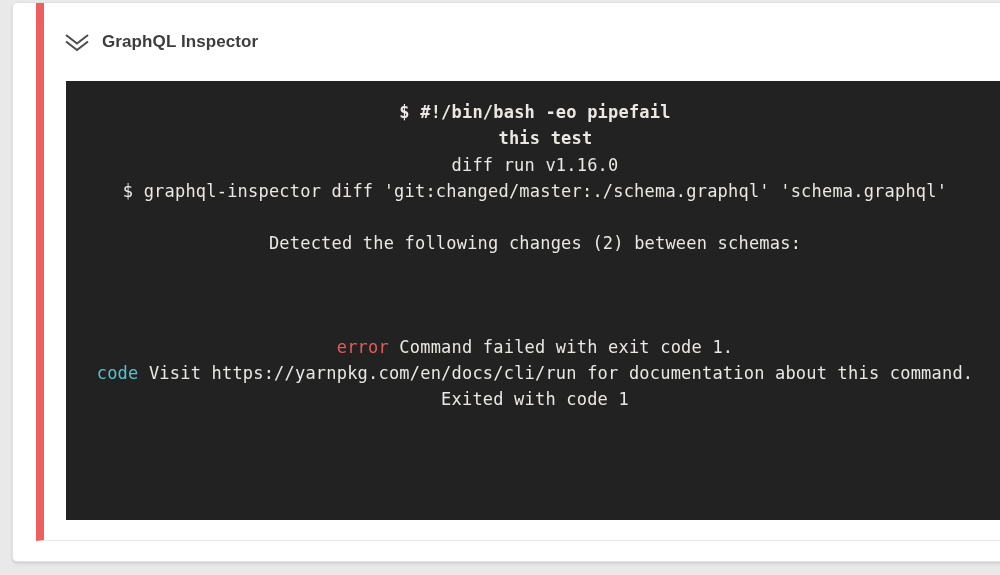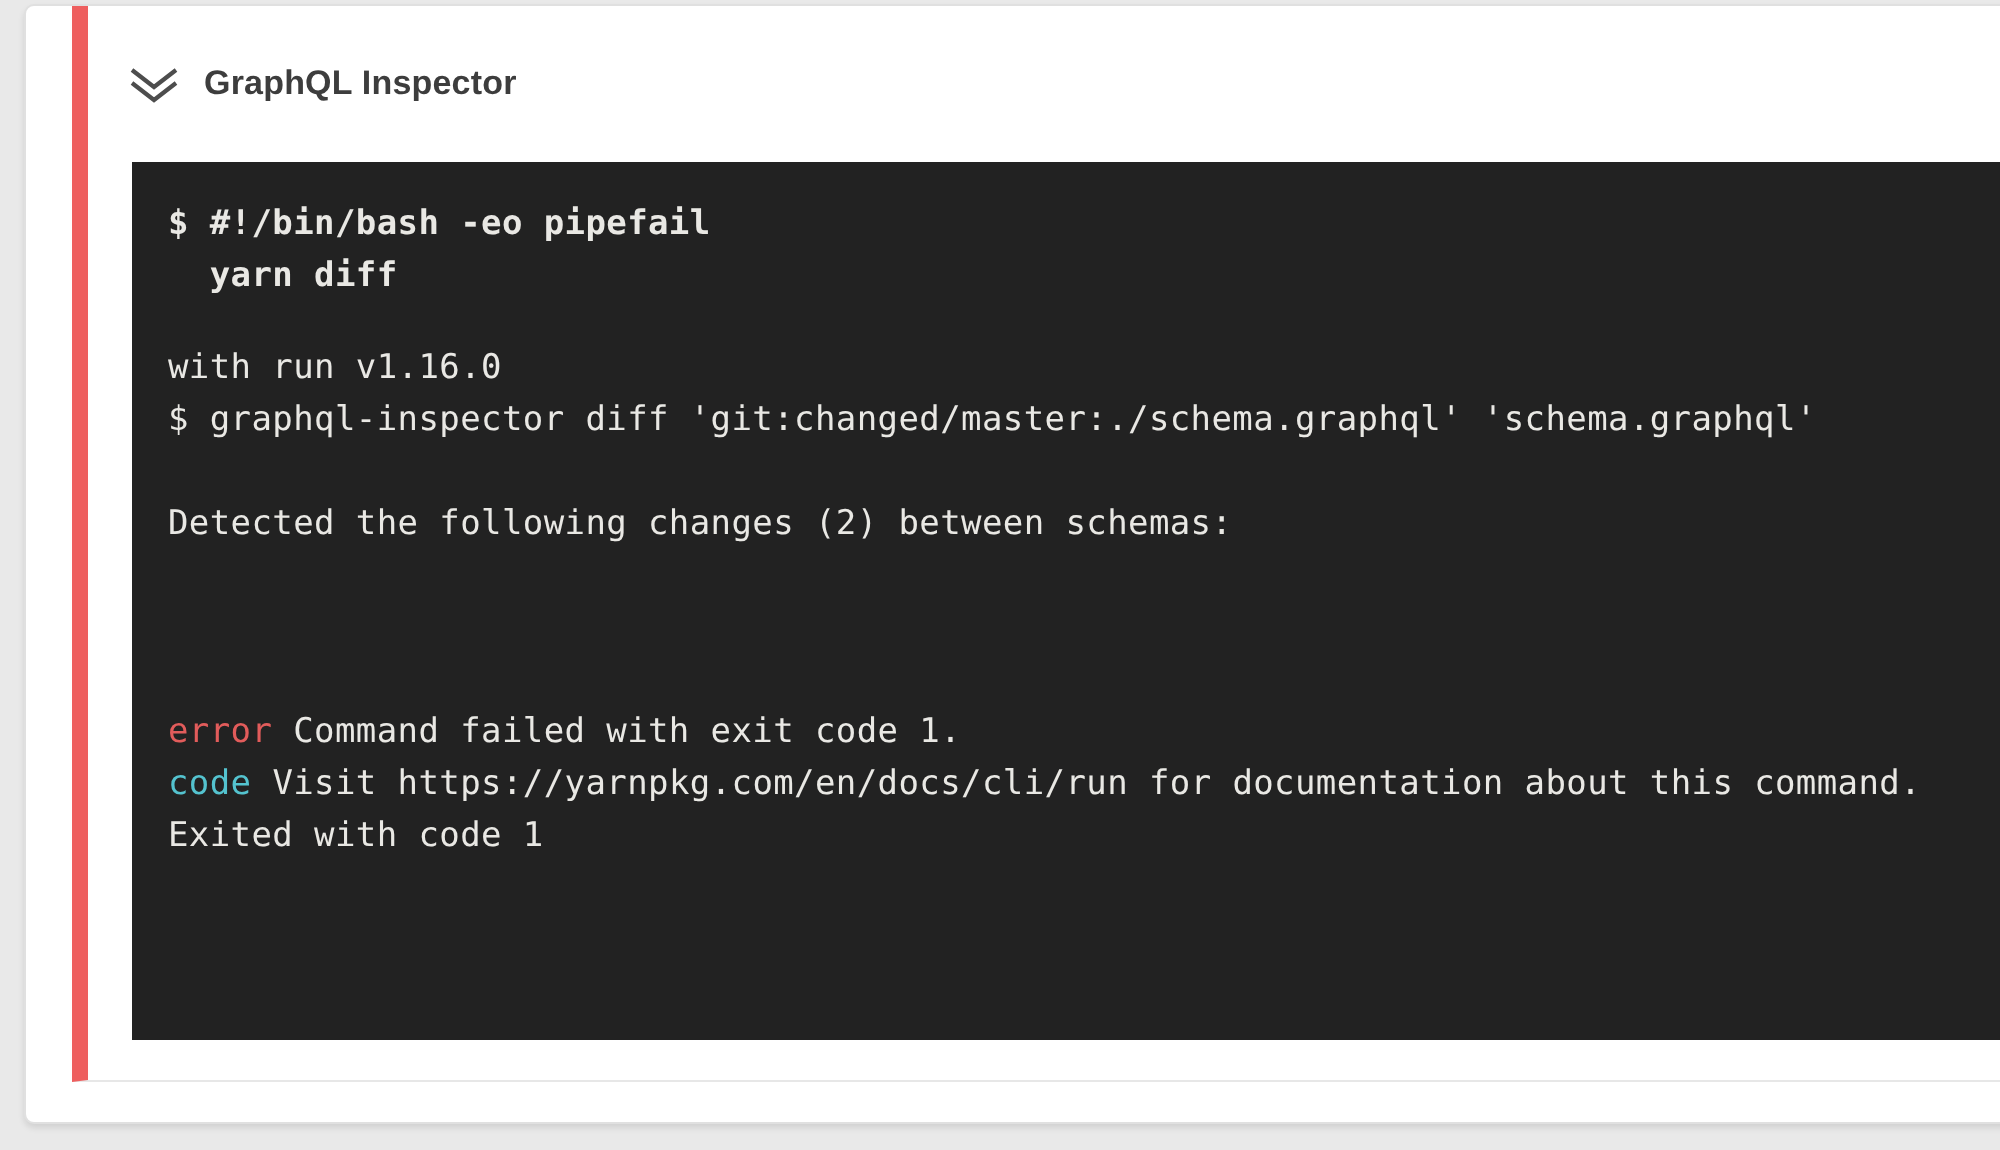--- a/index.html
+++ b/index.html
@@ -2,21 +2,21 @@
 <html style="--page-bg: #e9e9e9; --status-red: #ee5f5f; --error-red: #e25c5b; --info-cyan: #54c3cf; --terminal-bg: #222222; --terminal-text: #e9e8e4;"><head>
 <meta charset="utf-8">
 <style>
   * { margin: 0; padding: 0; box-sizing: border-box; }
   html, body {
     width: 1000px; height: 575px;
     overflow: hidden;
     font-family: "Liberation Sans", sans-serif;
     background: var(--page-bg, #e9e9e9);
   }
-  .page { position: relative; width: 1000px; height: 499px; }
+  .page { position: relative; width: 1000px; height: 499px; text-align: center; }
 
   .card {
     position: absolute;
     left: 12px; top: 2px;
     width: 1010px; height: 560px;
     background: #ffffff;
     border: 1px solid #e0e0e0;
     border-radius: 5px;
     box-shadow: 0 2px 3px rgba(0,0,0,0.10);
   }
@@ -55,21 +55,21 @@
     background: var(--terminal-bg, #222222);
     color: var(--terminal-text, #e9e8e4);
     padding: 18px 14px 14px 18px;
     font-family: "DejaVu Sans Mono", "Liberation Mono", monospace;
     font-size: 17px;
     line-height: 26px;
     letter-spacing: 0.2px;
     overflow: hidden;
   }
   .t-block { display: block; }
-  .t-block.cmd { font-weight: bold; margin-bottom: 20px; }
+  .t-block.cmd { font-weight: bold; margin-bottom: 1px; }
   .t-line { white-space: pre; height: 26px; }
   .seg-red  { color: var(--error-red, #e25c5b); }
   .seg-cyan { color: var(--info-cyan, #54c3cf); }
 </style>
 </head>
 <body>
 
 <div class="page">
   <div class="card">
     <div class="step">
@@ -77,24 +77,24 @@
       <div class="step-header">
         <svg class="chevron" viewBox="0 0 26 19">
           <polyline points="2,2 13,10.5 24,2" fill="none" stroke="#4d4d4d" stroke-width="2.1"></polyline>
           <polyline points="2,8.5 13,17 24,8.5" fill="none" stroke="#4d4d4d" stroke-width="2.1"></polyline>
         </svg>
         <span class="step-title">GraphQL Inspector</span>
       </div>
       <div class="terminal">
         <div class="t-block cmd" id="cmd-block">
             <div class="t-line"><span>$ #!/bin/bash -eo pipefail</span></div>
-            <div class="t-line"><span>  yarn diff</span></div>
+            <div class="t-line"><span>  this test</span></div>
           </div>
         <div class="t-block" id="out-block">
-            <div class="t-line"><span>with run v1.16.0</span></div>
+            <div class="t-line"><span>diff run v1.16.0</span></div>
             <div class="t-line"><span>$ graphql-inspector diff 'git:changed/master:./schema.graphql' 'schema.graphql'</span></div>
             <div class="t-line">&nbsp;</div>
             <div class="t-line"><span>Detected the following changes (2) between schemas:</span></div>
             <div class="t-line">&nbsp;</div>
             <div class="t-line">&nbsp;</div>
             <div class="t-line">&nbsp;</div>
             <div class="t-line"><span class="seg-red">error </span><span>Command failed with exit code 1.</span></div>
             <div class="t-line"><span class="seg-cyan">code </span><span>Visit https://yarnpkg.com/en/docs/cli/run for documentation about this command.</span></div>
             <div class="t-line"><span>Exited with code 1</span></div>
           </div>

